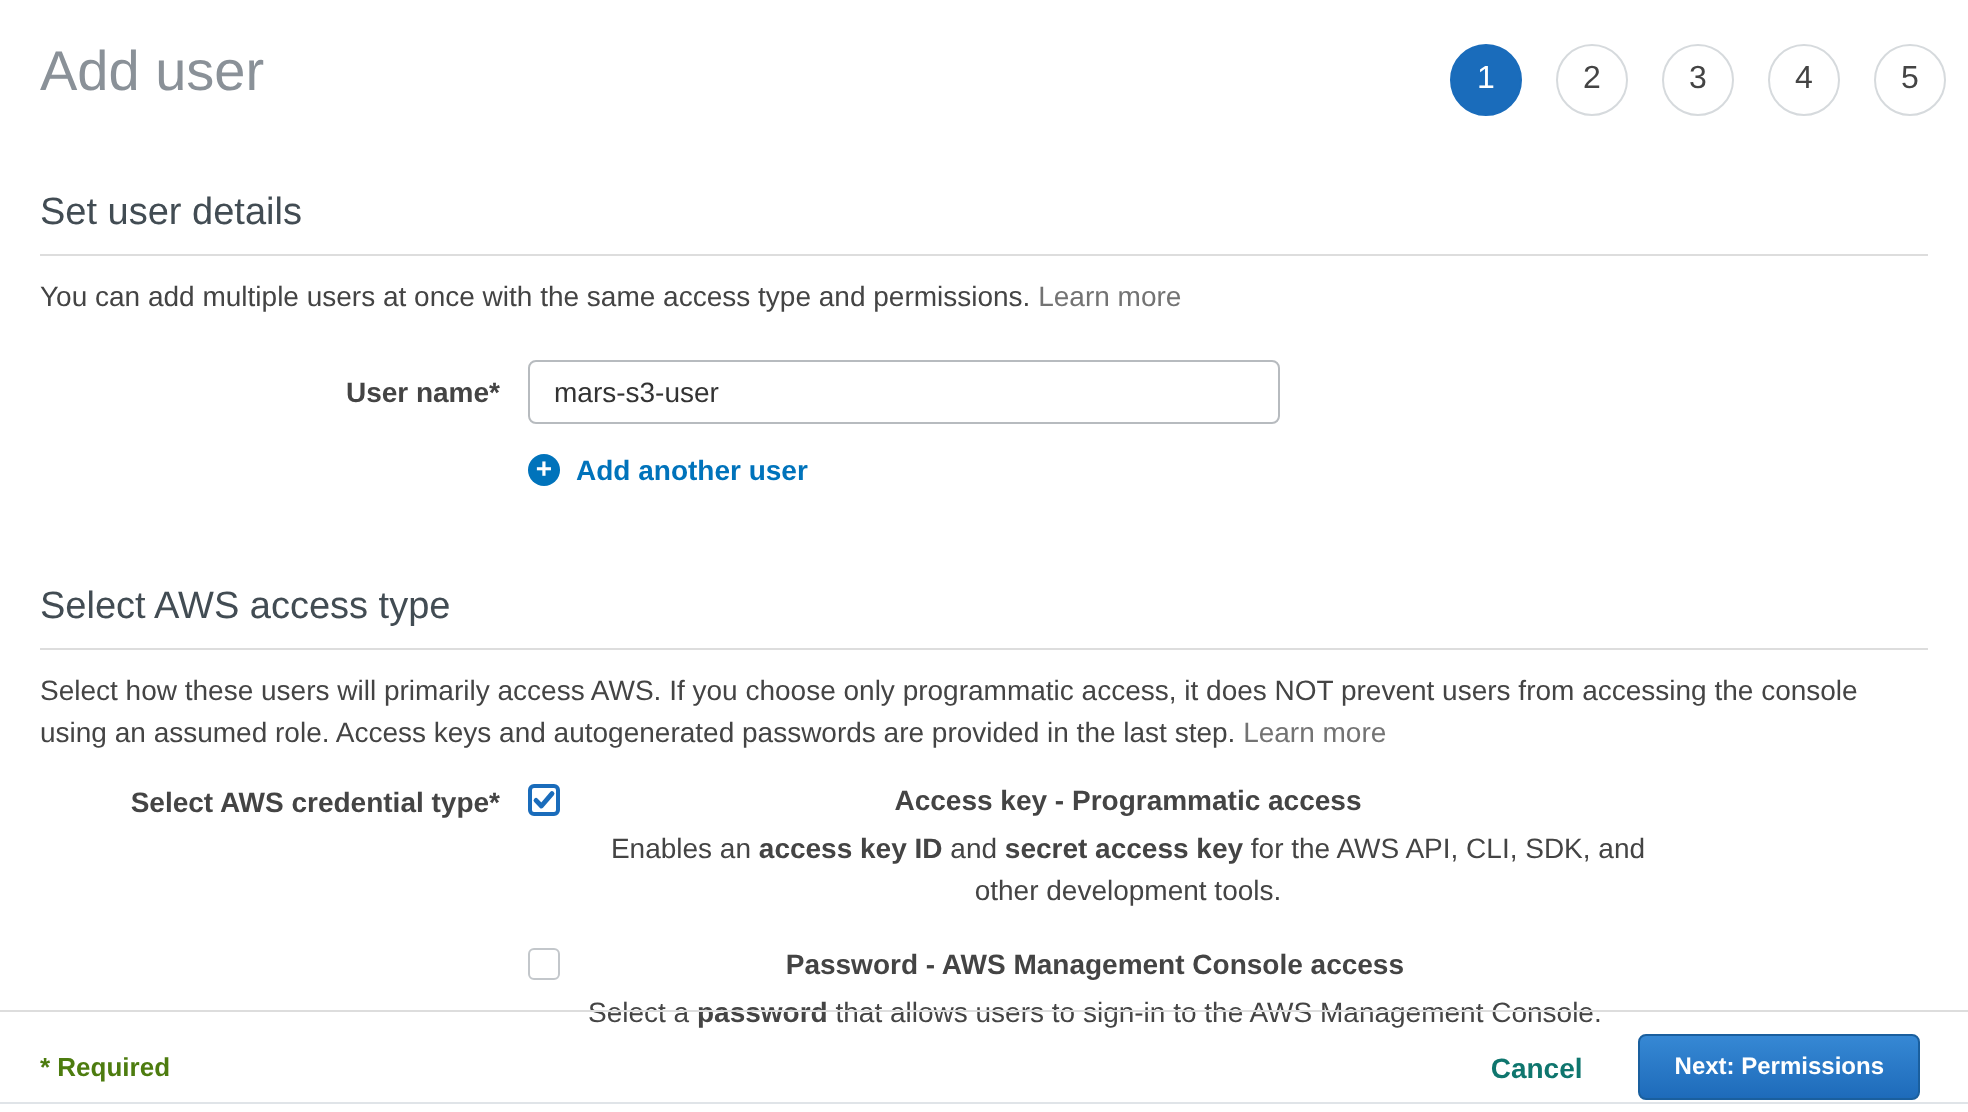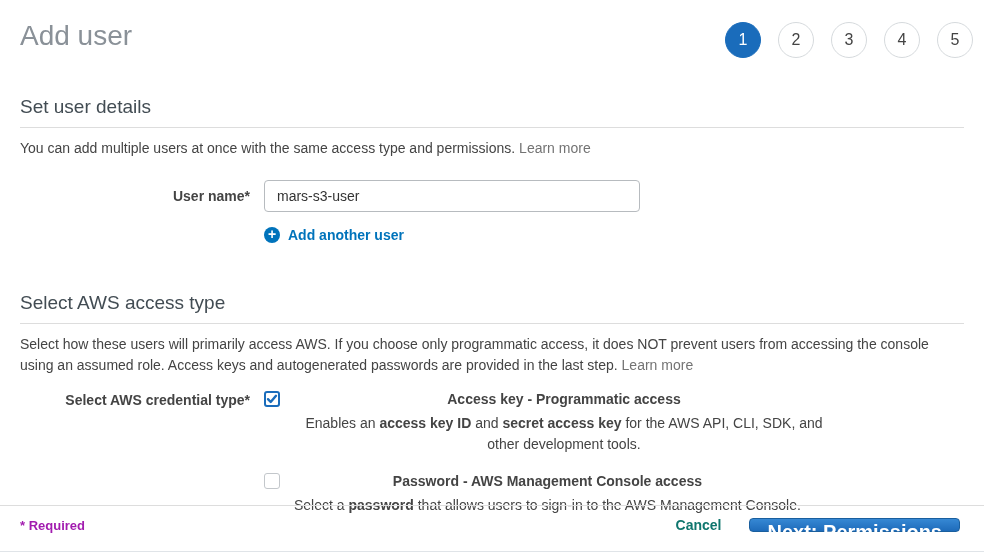--- a/index.html
+++ b/index.html
@@ -147,39 +147,39 @@
   .footer {
     position: absolute;
     left: 0; top: 505px;
     width: 984px;
     border-top: 1px solid #ddd;
     display: flex;
     justify-content: space-between;
     align-items: center;
     padding: 11px 24px 0 20px;
   }
-  .required-note { font-size: 13px; font-weight: bold; color: #a21caf; }
+  .required-note { font-size: 13px; font-weight: bold; color: #4d7c0f; }
   .footer-actions { display: flex; align-items: center; gap: 28px; }
   .cancel-link {
     font-size: 14px;
     font-weight: bold;
     color: #0f766e;
     text-decoration: none;
     cursor: pointer;
   }
   .next-button {
     background: linear-gradient(180deg, #3688d4, #1e6bba);
     border: 1px solid #1a5f9e;
     border-radius: 4px;
     color: #fff;
-    font-size: 20px;
+    font-size: 12px;
     font-weight: bold;
     font-family: "Liberation Sans", "DejaVu Sans", sans-serif;
     padding: 0 17px;
-    height: 14px;
+    height: 33px;
     line-height: 27px;
     cursor: pointer;
   }
   .bottom-rule {
     position: absolute;
     left: 0; top: 551px;
     width: 984px;
     border-top: 1px solid #e0e4e8;
   }
 </style>

